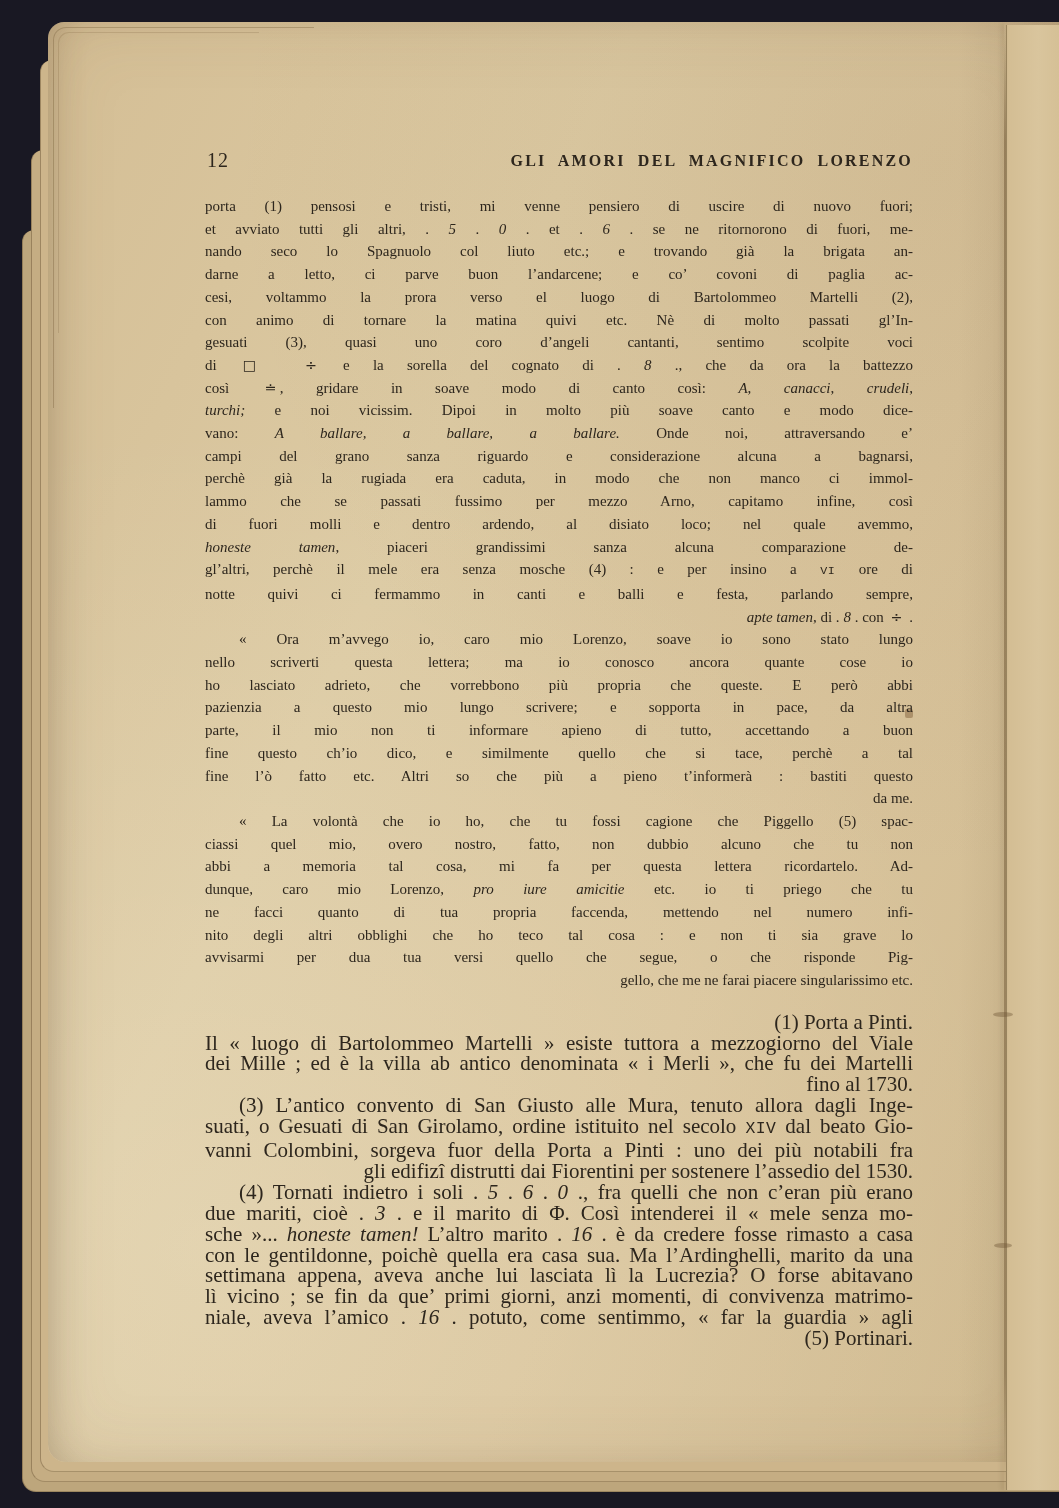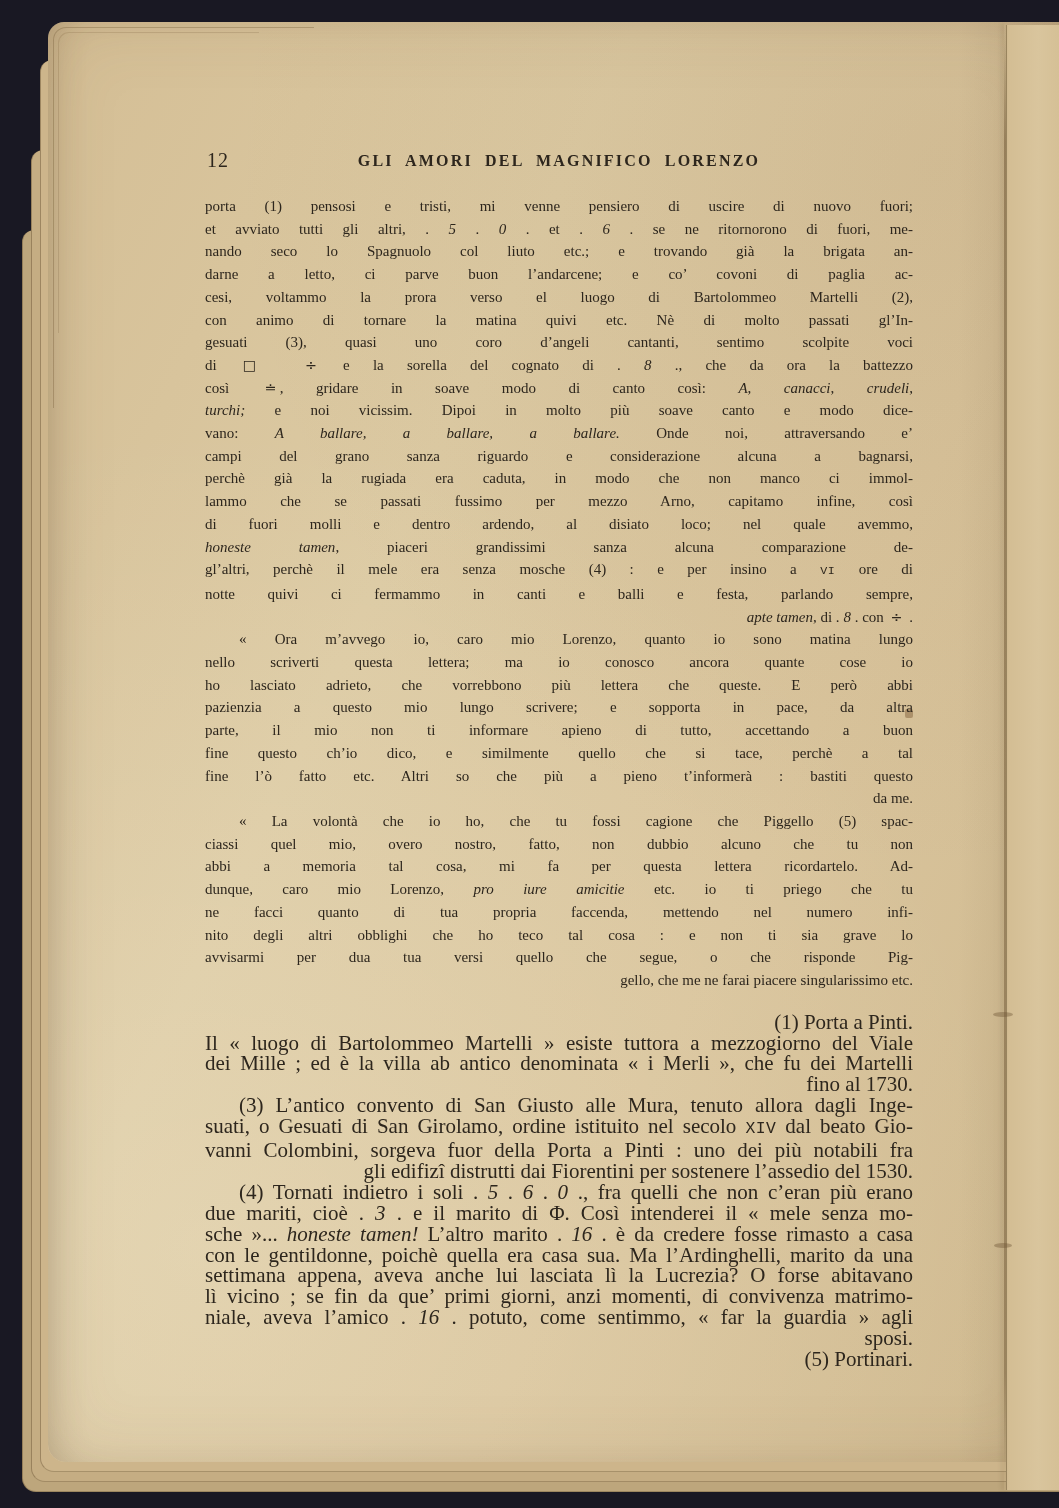--- a/index.html
+++ b/index.html
@@ -39,21 +39,21 @@
     box-shadow:-2px 0 4px rgba(95,73,42,.25);
   }
   .tear { position:absolute; background:rgba(110,85,52,.40); border-radius:50%; }
   .tear1 { left:993px; top:1012px; width:20px; height:5px; }
   .tear2 { left:994px; top:1243px; width:18px; height:5px; }
   .speck { position:absolute; left:905px; top:709px; width:8px; height:9px; background:#8a6a45; opacity:.55; border-radius:2px; }
 
   .content { position:absolute; left:205px; top:113px; width:708px; color:#2d261d; }
   .hdr { position:relative; height:26px;margin-top:36px; }
   .pagenum { position:absolute; left:2px; top:0; font-size:20px; letter-spacing:1px; }
-  .rtitle { position:absolute; left:0; right:0; top:3px; text-align:center; font-size:16px; font-weight:bold; letter-spacing:2.2px; word-spacing:6px; }
+  .rtitle { position:absolute; left:0; right:0; top:3px; text-align:right; font-size:16px; font-weight:bold; letter-spacing:2.2px; word-spacing:6px; }
 
   .bodytext { margin-top:20px; font-size:15px; line-height:22.7px; }
   .foottext { margin-top:20px; font-size:21px; line-height:20.9px; }
   .line { text-align:right; }
   .line.j { text-align:justify; text-align-last:justify; }
   .line.ind { text-indent:34px; }
   i { font-style:italic; }
   .sc { font-size:.78em; letter-spacing:.5px;font-family:Liberation Mono, monospace; }
   .sym { font-family:"DejaVu Sans",sans-serif; font-size:.95em; padding:0 3px; }
 </style>
@@ -89,23 +89,23 @@
       <div class="line j"><i>turchi;</i> e noi vicissim. Dipoi in molto più soave canto e modo dice-</div>
       <div class="line j">vano: <i>A ballare, a ballare, a ballare.</i> Onde noi, attraversando e’</div>
       <div class="line j">campi del grano sanza riguardo e considerazione alcuna a bagnarsi,</div>
       <div class="line j">perchè già la rugiada era caduta, in modo che non manco ci immol-</div>
       <div class="line j">lammo che se passati fussimo per mezzo Arno, capitamo infine, così</div>
       <div class="line j">di fuori molli e dentro ardendo, al disiato loco; nel quale avemmo,</div>
       <div class="line j"><i>honeste tamen</i>, piaceri grandissimi sanza alcuna comparazione de-</div>
       <div class="line j">gl’altri, perchè il mele era senza mosche (4) : e per insino a <span class="sc">VI</span> ore di</div>
       <div class="line j">notte quivi ci fermammo in canti e balli e festa, parlando sempre,</div>
       <div class="line"><i>apte tamen</i>, di . <i>8</i> . con <span class="sym">÷</span> .</div>
-      <div class="line j ind">« Ora m’avvego io, caro mio Lorenzo, quanto io sono matina lungo</div>
+      <div class="line j ind">« Ora m’avvego io, caro mio Lorenzo, soave io sono stato lungo</div>
       <div class="line j">nello scriverti questa lettera; ma io conosco ancora quante cose io</div>
-      <div class="line j">ho lasciato adrieto, che vorrebbono più lettera che queste. E però abbi</div>
+      <div class="line j">ho lasciato adrieto, che vorrebbono più propria che queste. E però abbi</div>
       <div class="line j">pazienzia a questo mio lungo scrivere; e sopporta in pace, da altra</div>
       <div class="line j">parte, il mio non ti informare apieno di tutto, accettando a buon</div>
       <div class="line j">fine questo ch’io dico, e similmente quello che si tace, perchè a tal</div>
       <div class="line j">fine l’ò fatto etc. Altri so che più a pieno t’informerà : bastiti questo</div>
       <div class="line">da me.</div>
       <div class="line j ind">« La volontà che io ho, che tu fossi cagione che Piggello (5) spac-</div>
       <div class="line j">ciassi quel mio, overo nostro, fatto, non dubbio alcuno che tu non</div>
       <div class="line j">abbi a memoria tal cosa, mi fa per questa lettera ricordartelo. Ad-</div>
       <div class="line j">dunque, caro mio Lorenzo, <i>pro iure amicitie</i> etc. io ti priego che tu</div>
       <div class="line j">ne facci quanto di tua propria faccenda, mettendo nel numero infi-</div>
@@ -122,16 +122,15 @@
       <div class="line j">suati, o Gesuati di San Girolamo, ordine istituito nel secolo <span class="sc">XIV</span> dal beato Gio-</div>
       <div class="line j">vanni Colombini, sorgeva fuor della Porta a Pinti : uno dei più notabili fra</div>
       <div class="line">gli edifizî distrutti dai Fiorentini per sostenere l’assedio del 1530.</div>
       <div class="line j ind">(4) Tornati indietro i soli . <i>5</i> . <i>6</i> . <i>0</i> ., fra quelli che non c’eran più erano</div>
       <div class="line j">due mariti, cioè . <i>3</i> . e il marito di Φ. Così intenderei il « mele senza mo-</div>
       <div class="line j">sche »... <i>honeste tamen!</i> L’altro marito . <i>16</i> . è da credere fosse rimasto a casa</div>
       <div class="line j">con le gentildonne, poichè quella era casa sua. Ma l’Ardinghelli, marito da una</div>
       <div class="line j">settimana appena, aveva anche lui lasciata lì la Lucrezia? O forse abitavano</div>
       <div class="line j">lì vicino ; se fin da que’ primi giorni, anzi momenti, di convivenza matrimo-</div>
       <div class="line j">niale, aveva l’amico . <i>16</i> . potuto, come sentimmo, « far la guardia » agli</div>
-      <div class="line">sposi.</div>
       <div class="line ind">(5) Portinari.</div>
     </div>
 </div>
 
 </body></html>

